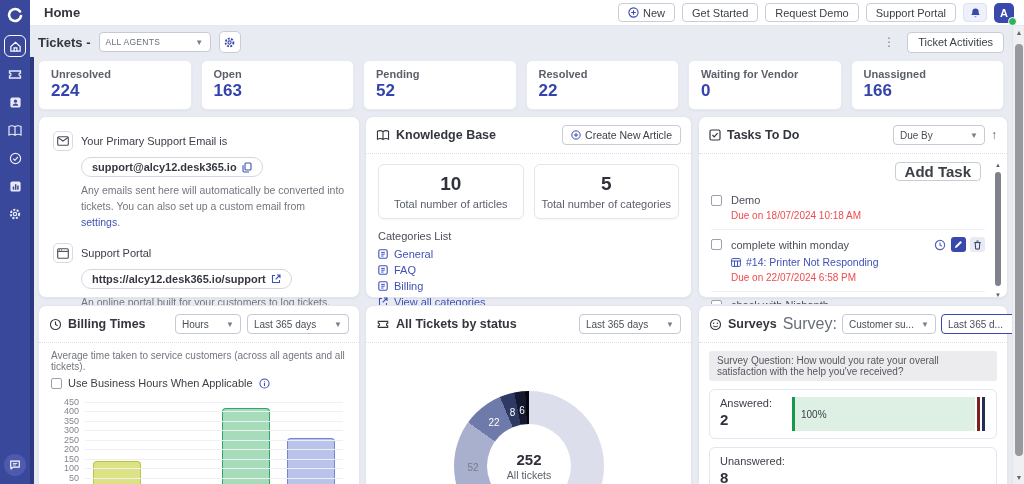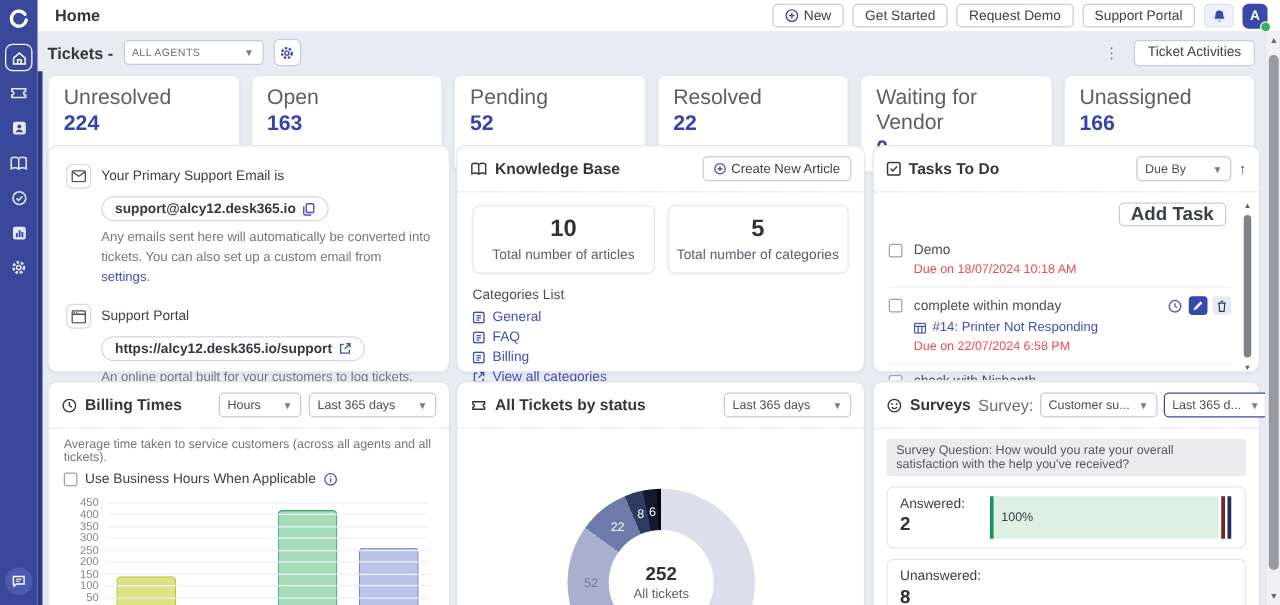--- a/index.html
+++ b/index.html
@@ -31,21 +31,21 @@
   .caret { font-size:8px; color:#7a7e8a; }
   .agents-select { width:112px; font-size:8.5px; letter-spacing:.3px; color:#6a6e79; }
   .gear-btn { width:22px; height:22px; background:#fff; border:1px solid #c9cdd8; border-radius:5px; display:flex; align-items:center; justify-content:center; color:#3949ab; cursor:pointer; }
   .toolbar-right { margin-left:auto; display:flex; align-items:center; gap:10px; }
   .kebab { color:#7a7e8a; font-size:12px; letter-spacing:0; cursor:pointer; padding:0 2px; }
   .activities-btn { height:21px; padding:0 10px; background:#fff; border:1px solid #c9cdd8; border-radius:4px; font-size:11px; color:#3b3f46; cursor:pointer; }
 
   
   .stats-row { position:absolute; left:8px; top:34px; right:8px; display:flex; gap:9px; }
   .stat-card { flex:1; background:#fff; border:1px solid #e8eaf1; border-radius:6px; padding:7px 12px 8px; box-shadow:0 1px 2px rgba(20,30,70,.05); }
-  .stat-label { font-size:17px; color:#5b5f6a; }
+  .stat-label { font-size:11px; color:#5b5f6a;font-weight:bold; }
   .stat-value { font-size:17px; font-weight:bold; color:#3444ad; margin-top:1px; }
 
   
   .panel { position:absolute; background:#ffffff; border:1px solid #e4e6ee; border-radius:8px; box-shadow:0 1px 2px rgba(20,30,70,.05); }
   .p-email { left:8px;  top:90px; width:322px; height:182px; padding:14px 14px; }
   .p-kb    { left:335px; top:90px; width:327px; height:182px; }
   .p-tasks { left:668px; top:90px; width:310px; height:182px; }
   .p-avg   { left:8px;  top:279px; width:322px; height:210px; }
   .p-donut { left:335px; top:279px; width:327px; height:210px; }
   .p-survey{ left:668px; top:279px; width:310px; height:210px; }
@@ -68,21 +68,21 @@
   .kb-metrics { display:flex; gap:10px; }
   .kb-metric { flex:1; border:1px solid #e4e6ee; border-radius:6px; padding:8px 6px; text-align:center; box-shadow:0 1px 2px rgba(20,30,70,.04); }
   .kb-value { font-size:19px; font-weight:bold; color:#2f323a; }
   .kb-mlabel { font-size:11px; color:#5b5f6a; margin-top:3px; }
   .kb-cats-title { font-size:11px; color:#4a4e58; margin:11px 0 6px; }
   .kb-link { display:flex; align-items:center; gap:6px; font-size:11px; color:#3f51b5; margin:4px 0; cursor:pointer; }
   .small-btn { display:flex; align-items:center; gap:4px; height:20px; padding:0 8px; background:#fff; border:1px solid #c9cdd8; border-radius:4px; font-size:10.5px; color:#3b3f46; cursor:pointer; margin-left:auto; white-space:nowrap; }
 
   
   .tasks-head-right { margin-left:auto; display:flex; align-items:center; gap:6px; }
-  .dueby-select { width:76px; }
+  .dueby-select { width:92px; }
   .sort-arrow { color:#5b5f6a; font-size:12px; cursor:pointer; }
   .tasks-body { position:relative; padding:6px 22px 4px 12px; height:150px; overflow:hidden; }
   .addtask-row { display:flex; justify-content:flex-end; padding:2px 4px 6px 0; }
   .addtask-btn { height:19px; padding:0 9px; background:#fff; border:1px solid #c9cdd8; border-radius:4px; font-size:15px; font-weight:bold; color:#3b3f46; cursor:pointer; }
   .task { padding:7px 0 8px; border-top:1px solid #eef0f5; }
   .task-row { display:flex; align-items:center; gap:9px; }
   .checkbox { width:11px; height:11px; border:1.5px solid #9aa0ac; border-radius:2px; background:#fff; cursor:pointer; flex:none; }
   .task-title { font-size:11px; color:#4a4e58; }
   .task-actions { margin-left:auto; display:flex; gap:4px; }
   .t-act { width:15px; height:15px; border-radius:3px; display:flex; align-items:center; justify-content:center; cursor:pointer; }
@@ -111,21 +111,21 @@
   
   .donut-area { position:relative; height:170px; }
   .donut { position:absolute; left:88px; top:48px; width:150px; height:150px; border-radius:50%; }
   .donut-hole { position:absolute; left:33px; top:33px; width:84px; height:84px; background:#fff; border-radius:50%; display:flex; flex-direction:column; align-items:center; justify-content:center; }
   .donut-total { font-size:15px; font-weight:bold; color:#2f323a; }
   .donut-sub { font-size:10.5px; color:#5b5f6a; margin-top:1px; }
   .donut-label { position:absolute; transform:translate(-50%,-50%); font-size:10px; }
 
   
   .survey-head-right { margin-left:auto; display:flex; align-items:center; gap:5px; }
-  .survey-lbl { font-size:13px; color:#6a6e79; }
+  .survey-lbl { font-size:16px; color:#6a6e79; }
   .sv-sel1 { width:94px; }
   .sv-sel2 { width:84px; border:1.5px solid #3949ab; }
   .survey-body { padding:8px 10px; }
   .survey-q { background:#ececee; border-radius:3px; padding:4px 8px; font-size:10px; color:#55585f; }
   .sv-card { border:1px solid #e4e6ee; border-radius:6px; padding:7px 10px; margin-top:8px; display:flex; align-items:stretch; gap:10px; }
   .sv-left { min-width:62px; }
   .sv-lab { font-size:11px; color:#3c4048; }
   .sv-val { font-size:15px; font-weight:bold; color:#2f323a; margin-top:2px; }
   .sv-bar { flex:1; display:flex; align-items:stretch; height:34px; }
   .sv-edge { width:3px; background:#17984f; }

